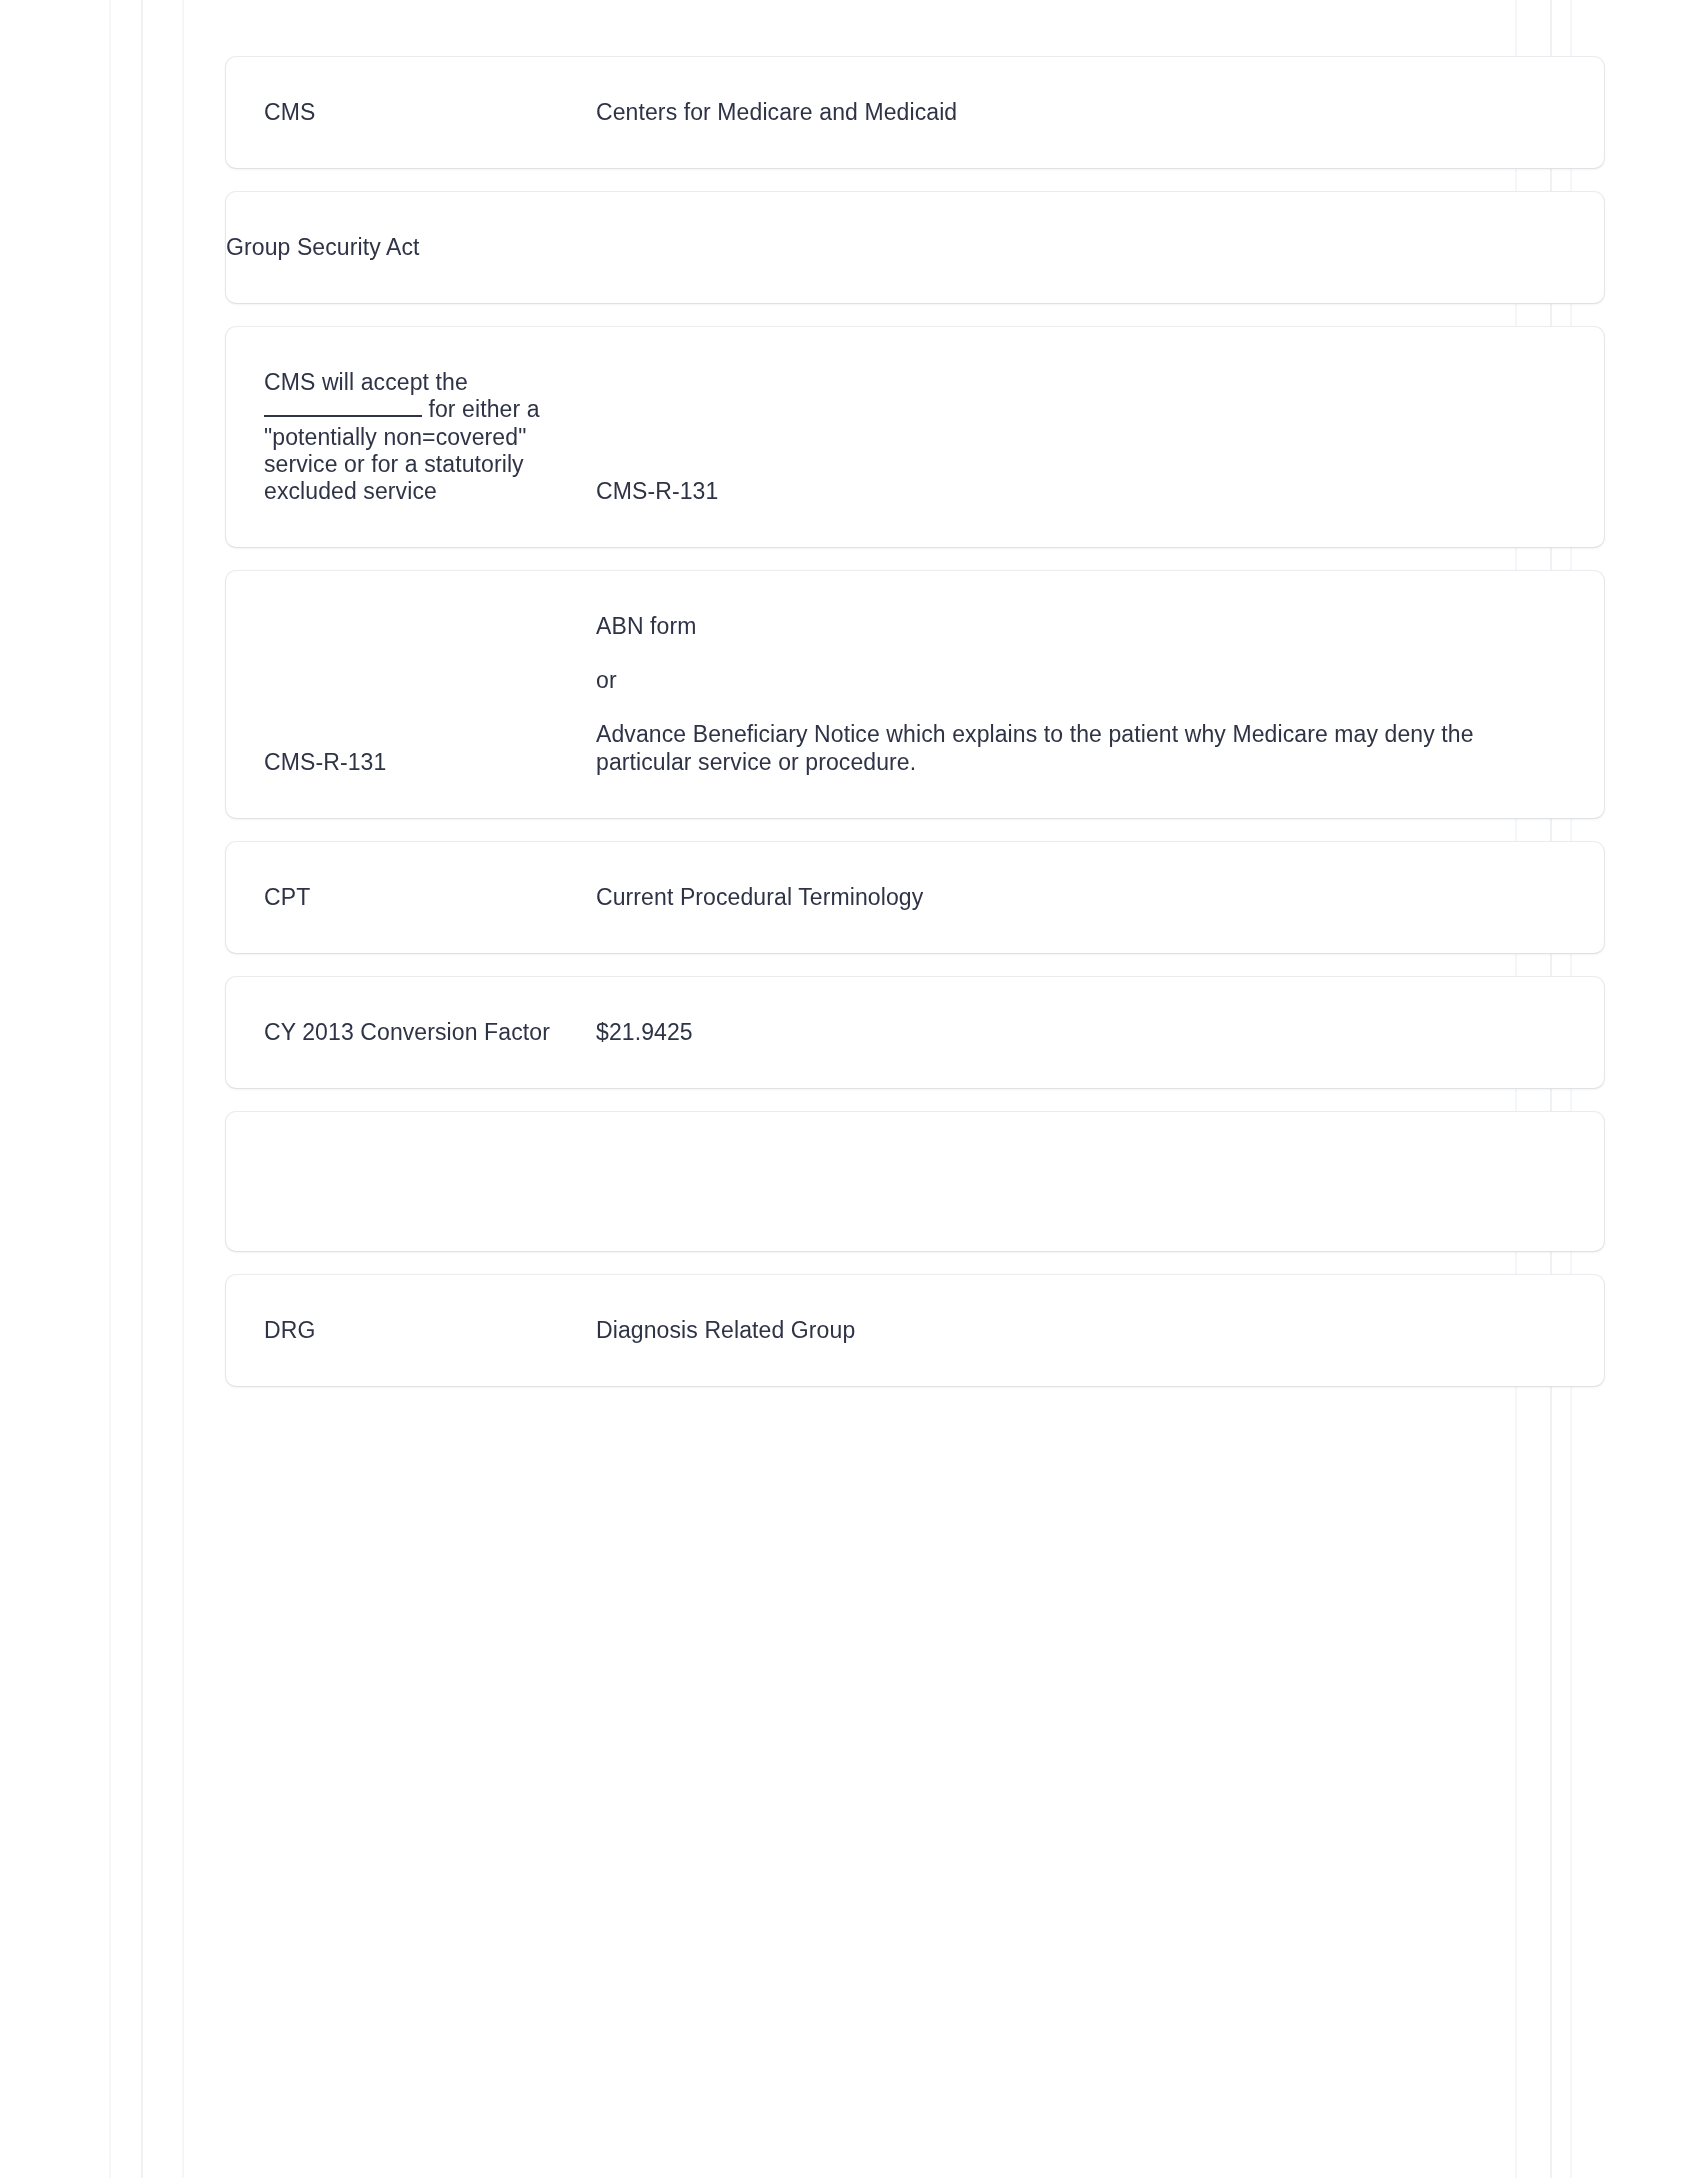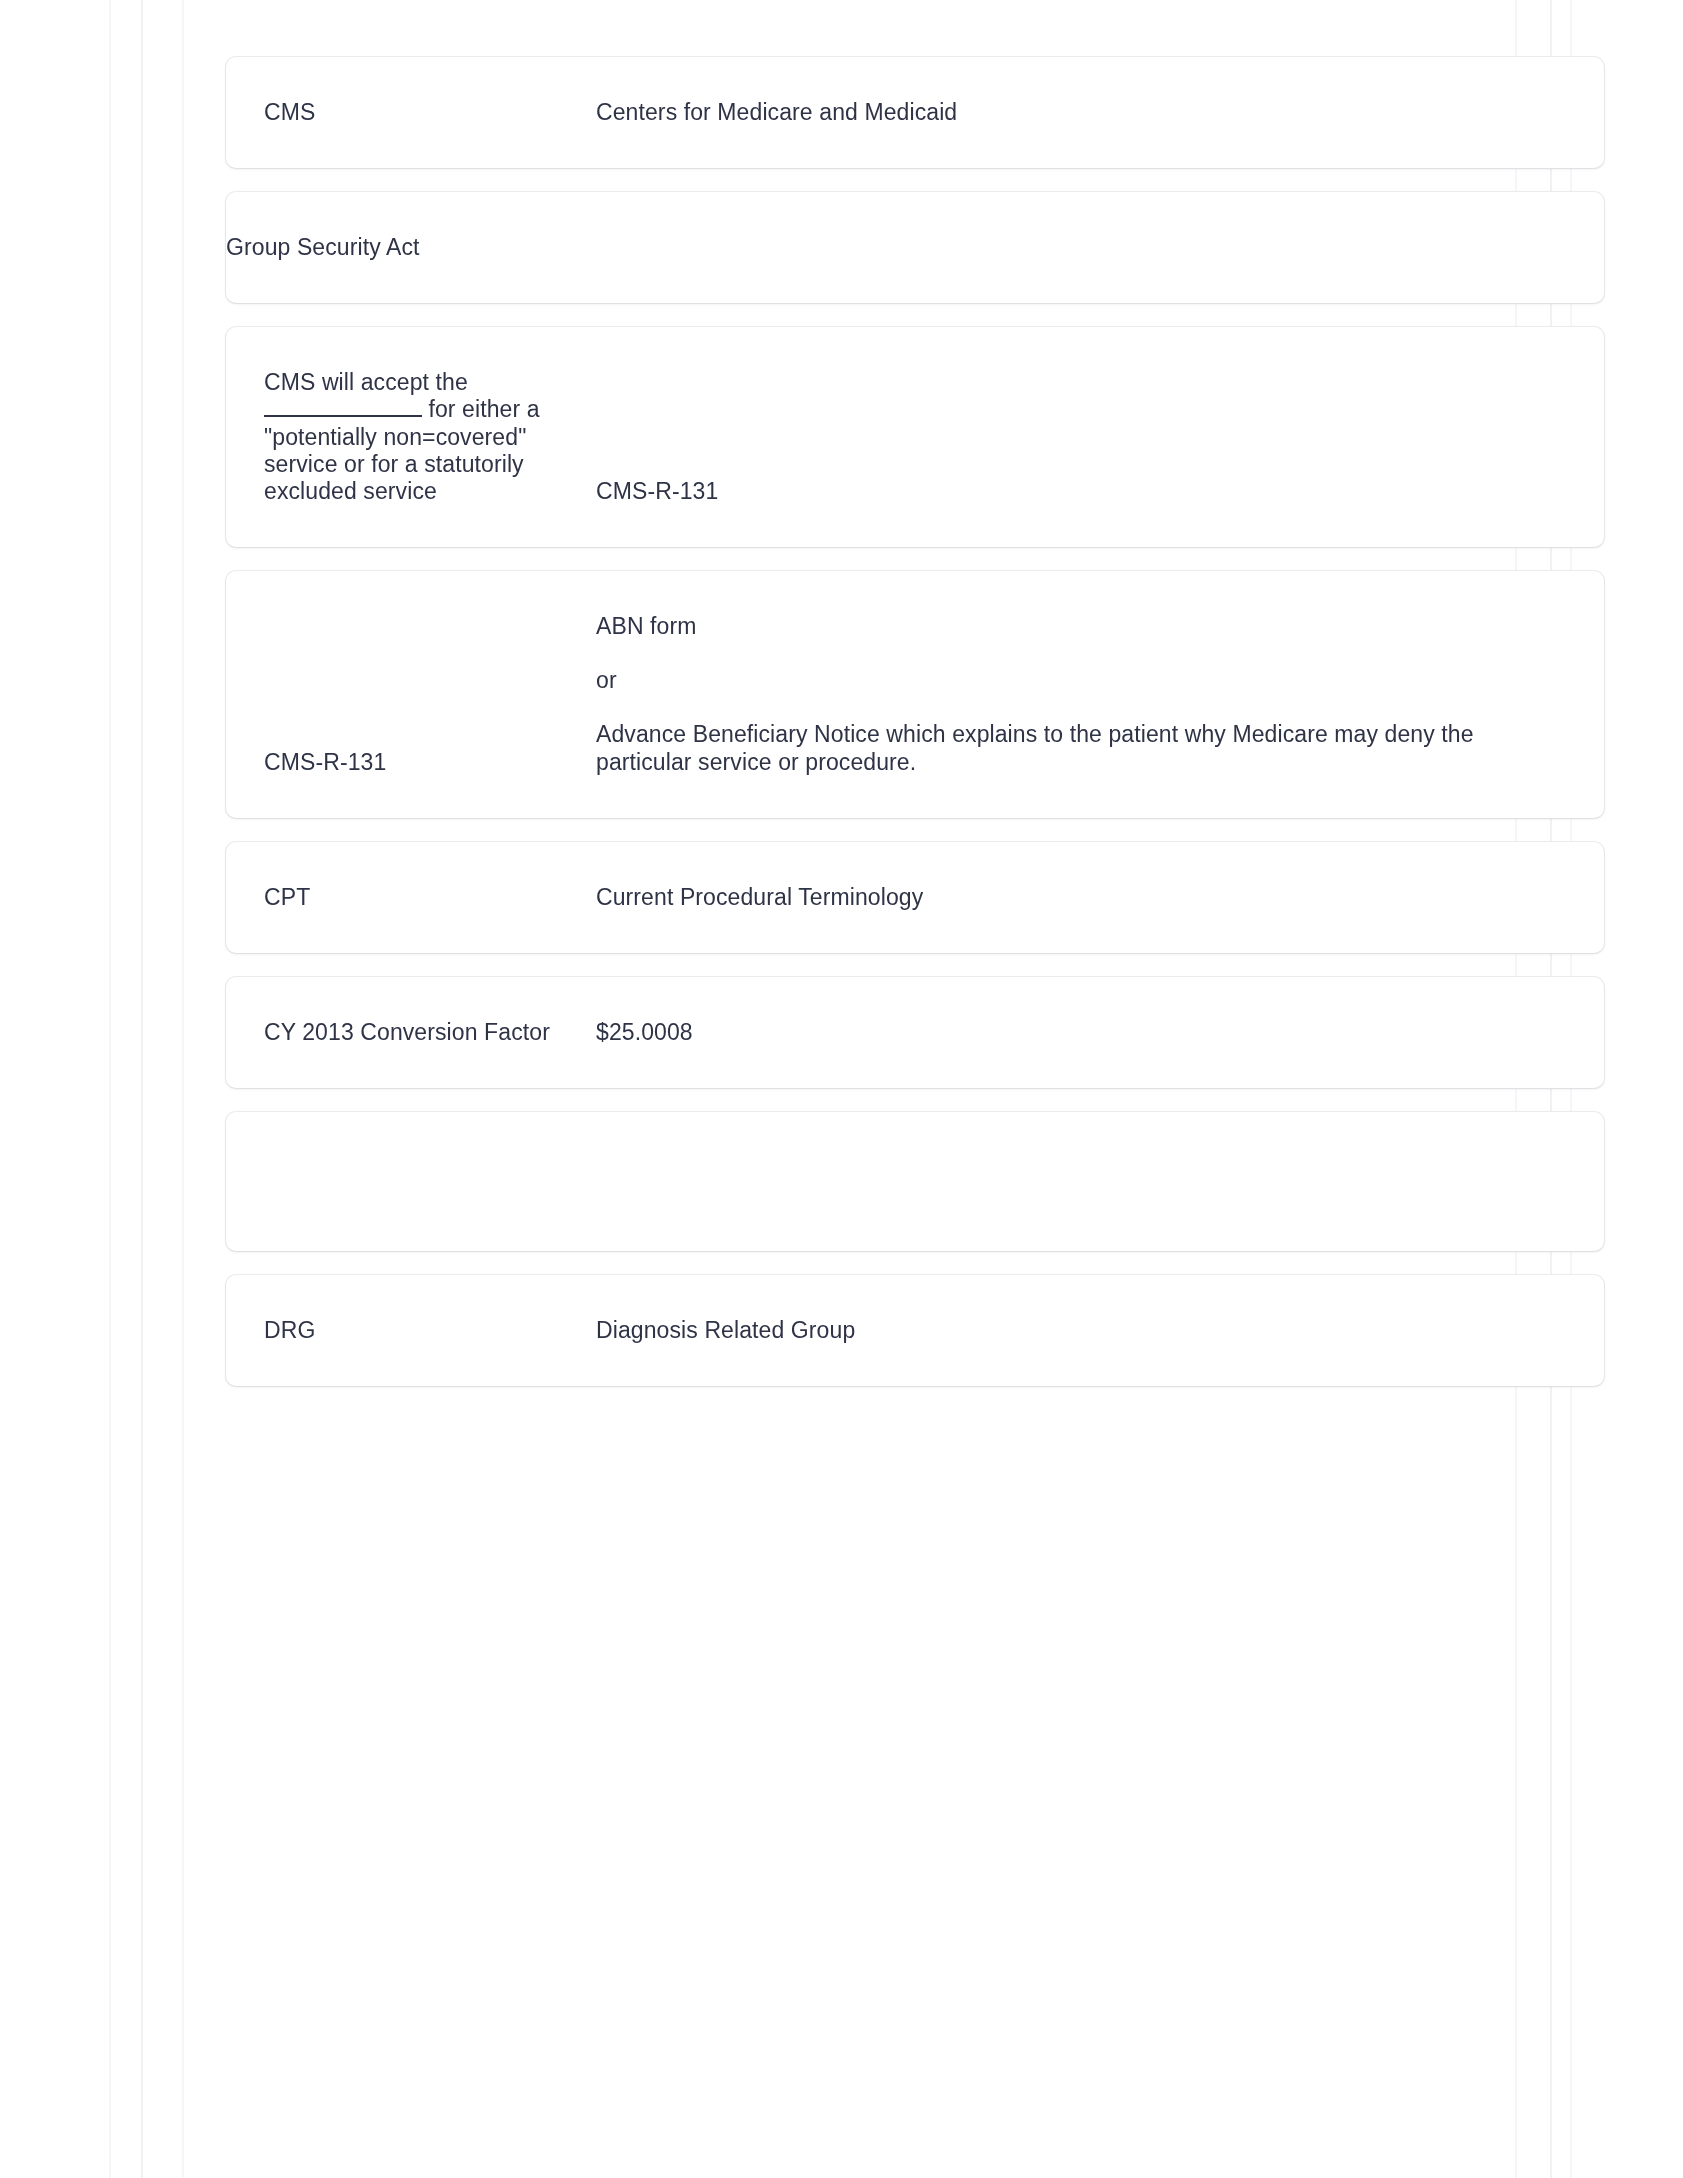--- a/index.html
+++ b/index.html
@@ -118,21 +118,21 @@
 or
 
 Advance Beneficiary Notice which explains to the patient why Medicare may deny the particular service or procedure.</div>
       </div>
       <div class="card">
         <div class="term">CPT</div>
         <div class="definition">Current Procedural Terminology</div>
       </div>
       <div class="card">
         <div class="term">CY 2013 Conversion Factor</div>
-        <div class="definition">$25.0008</div>
+        <div class="definition">$21.9425</div>
       </div>
       <div class="card empty">
         <div class="term"></div>
         <div class="definition"></div>
       </div>
       <div class="card">
         <div class="term">DRG</div>
         <div class="definition">Diagnosis Related Group</div>
       </div>
     </div>

